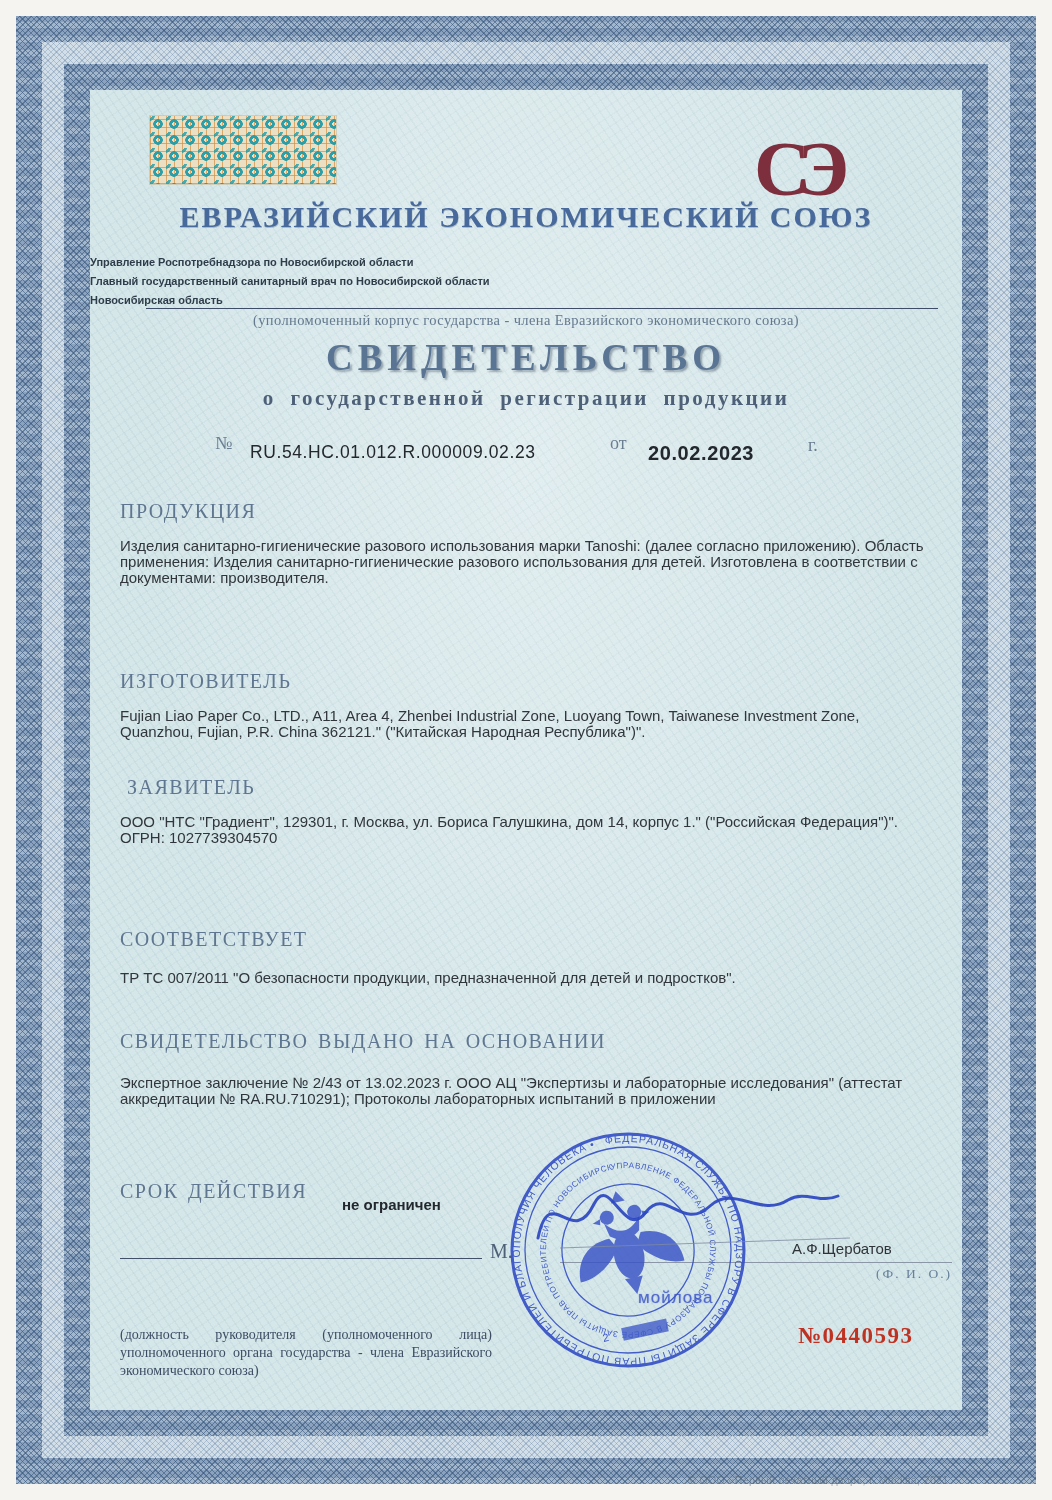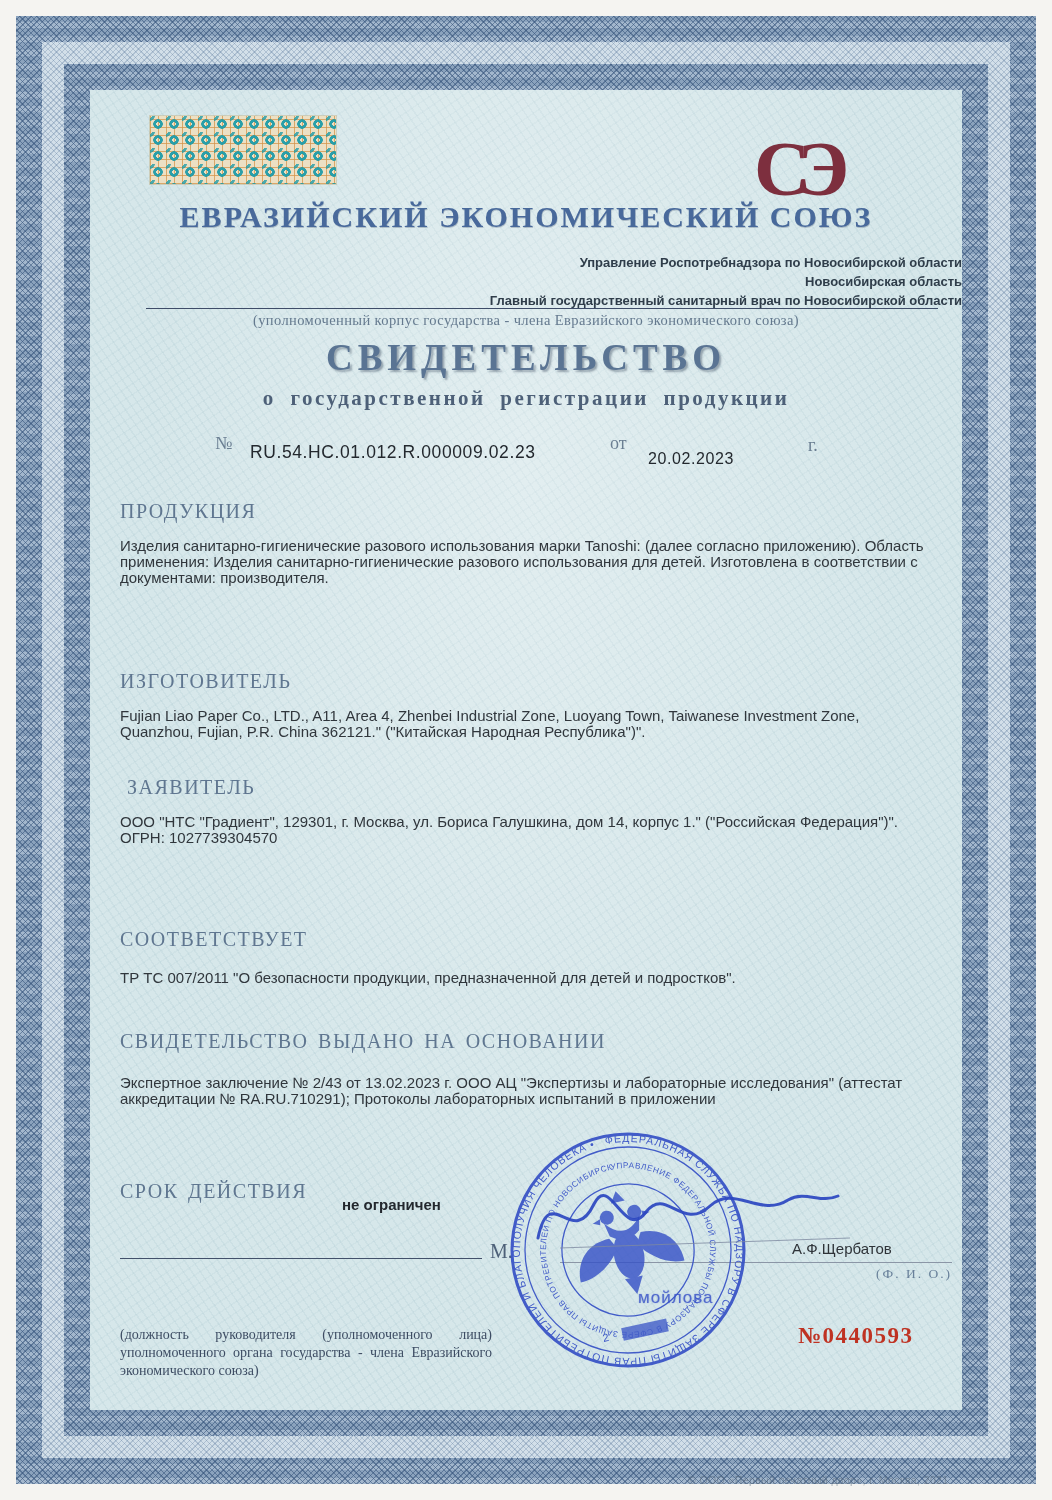--- a/index.html
+++ b/index.html
@@ -52,43 +52,43 @@
   .se-logo{left:652px;top:40px;width:110px;height:82px;color:#7d2f3e;
     font-family:"Liberation Serif",serif;font-weight:bold;font-size:78px;line-height:78px;
     letter-spacing:-14px;}
   .se-logo span{position:static;margin-left:12px;}
   .hdr-union{
     left:0;top:110px;width:100%;text-align:center;
     font-family:"Liberation Serif",serif;font-weight:bold;
     font-size:30px;letter-spacing:2px;color:#48699b;
     text-shadow:0.5px 0.5px 0 rgba(40,60,90,.25);
   }
-  .hdr-org{left:0;top:163px;width:100%;text-align:right;color:#2f3d4a;
-    font-size:13px;font-weight:bold;line-height:19px;}
+  .hdr-org{left:0;top:163px;width:100%;text-align:left;color:#2f3d4a;
+    font-size:11px;font-weight:bold;line-height:19px;}
   .hdr-org div{position:static;}
   .hdr-rule{left:56px;top:218px;width:792px;border-bottom:1.4px solid #3e4c68;height:0;}
   .hdr-cap{left:0;top:222px;width:100%;text-align:center;
     font-family:"Liberation Serif",serif;font-size:14.5px;color:#64798e;letter-spacing:.4px;}
   .doc-title{
     left:0;top:246px;width:100%;text-align:center;
     font-family:"Liberation Serif",serif;font-weight:bold;
     font-size:37px;letter-spacing:5px;color:#5a7493;
     text-shadow:2px 2px 2px rgba(62,78,98,.45);
   }
   .doc-sub{
     left:0;top:296px;width:100%;text-align:center;
     font-family:"Liberation Serif",serif;font-weight:bold;
     font-size:21px;letter-spacing:2.5px;word-spacing:7px;color:#4d6078;
   }
   .lab{font-family:"Liberation Serif",serif;font-size:18px;color:#6a7e92;}
   .no-lab{left:125px;top:343px;}
   .from-lab{left:520px;top:343px;}
   .year-lab{left:718px;top:345px;}
   .reg-number{left:160px;top:352px;font-size:17.5px;color:#23282e;letter-spacing:.6px;}
-  .reg-date{left:558px;top:360px;font-size:16px;color:#23282e;letter-spacing:.6px;}
+  .reg-date{left:558px;top:352px;font-size:20px;color:#23282e;letter-spacing:.6px;font-weight:bold;}
   .sec-h{
     font-family:"Liberation Serif",serif;font-size:20px;color:#5f7690;
     letter-spacing:1.5px;word-spacing:3px;
   }
   .sec-t{left:30px;width:815px;font-size:15px;line-height:16px;color:#30363c;}
   .h1{left:30px;top:410px;} .t1{top:448px;}
   .h2{left:30px;top:580px;} .t2{top:618px;}
   .h3{left:30px;top:686px;margin-left:7px;} .t3{top:724px;}
   .h4{left:30px;top:838px;} .t4{top:880px;}
   .h5{left:30px;top:940px;} .t5{top:985px;}
@@ -124,22 +124,22 @@
   <div class="holo"></div>
 
   <div class="se-logo">
     <span>СЭ</span>
   </div>
 
   <div class="hdr-union">ЕВРАЗИЙСКИЙ ЭКОНОМИЧЕСКИЙ СОЮЗ</div>
 
   <div class="hdr-org">
     <div>Управление Роспотребнадзора по Новосибирской области</div>
+    <div>Главный государственный санитарный врач по Новосибирской области</div>
     <div>Новосибирская область</div>
-    <div>Главный государственный санитарный врач по Новосибирской области</div>
   </div>
   <div class="hdr-rule"></div>
   <div class="hdr-cap">(уполномоченный корпус государства - члена Евразийского экономического союза)</div>
 
   <div class="doc-title">СВИДЕТЕЛЬСТВО</div>
   <div class="doc-sub">о государственной регистрации продукции</div>
 
   <div class="lab no-lab">№</div>
   <div class="reg-number">RU.54.HC.01.012.R.000009.02.23</div>
   <div class="lab from-lab">от</div>

